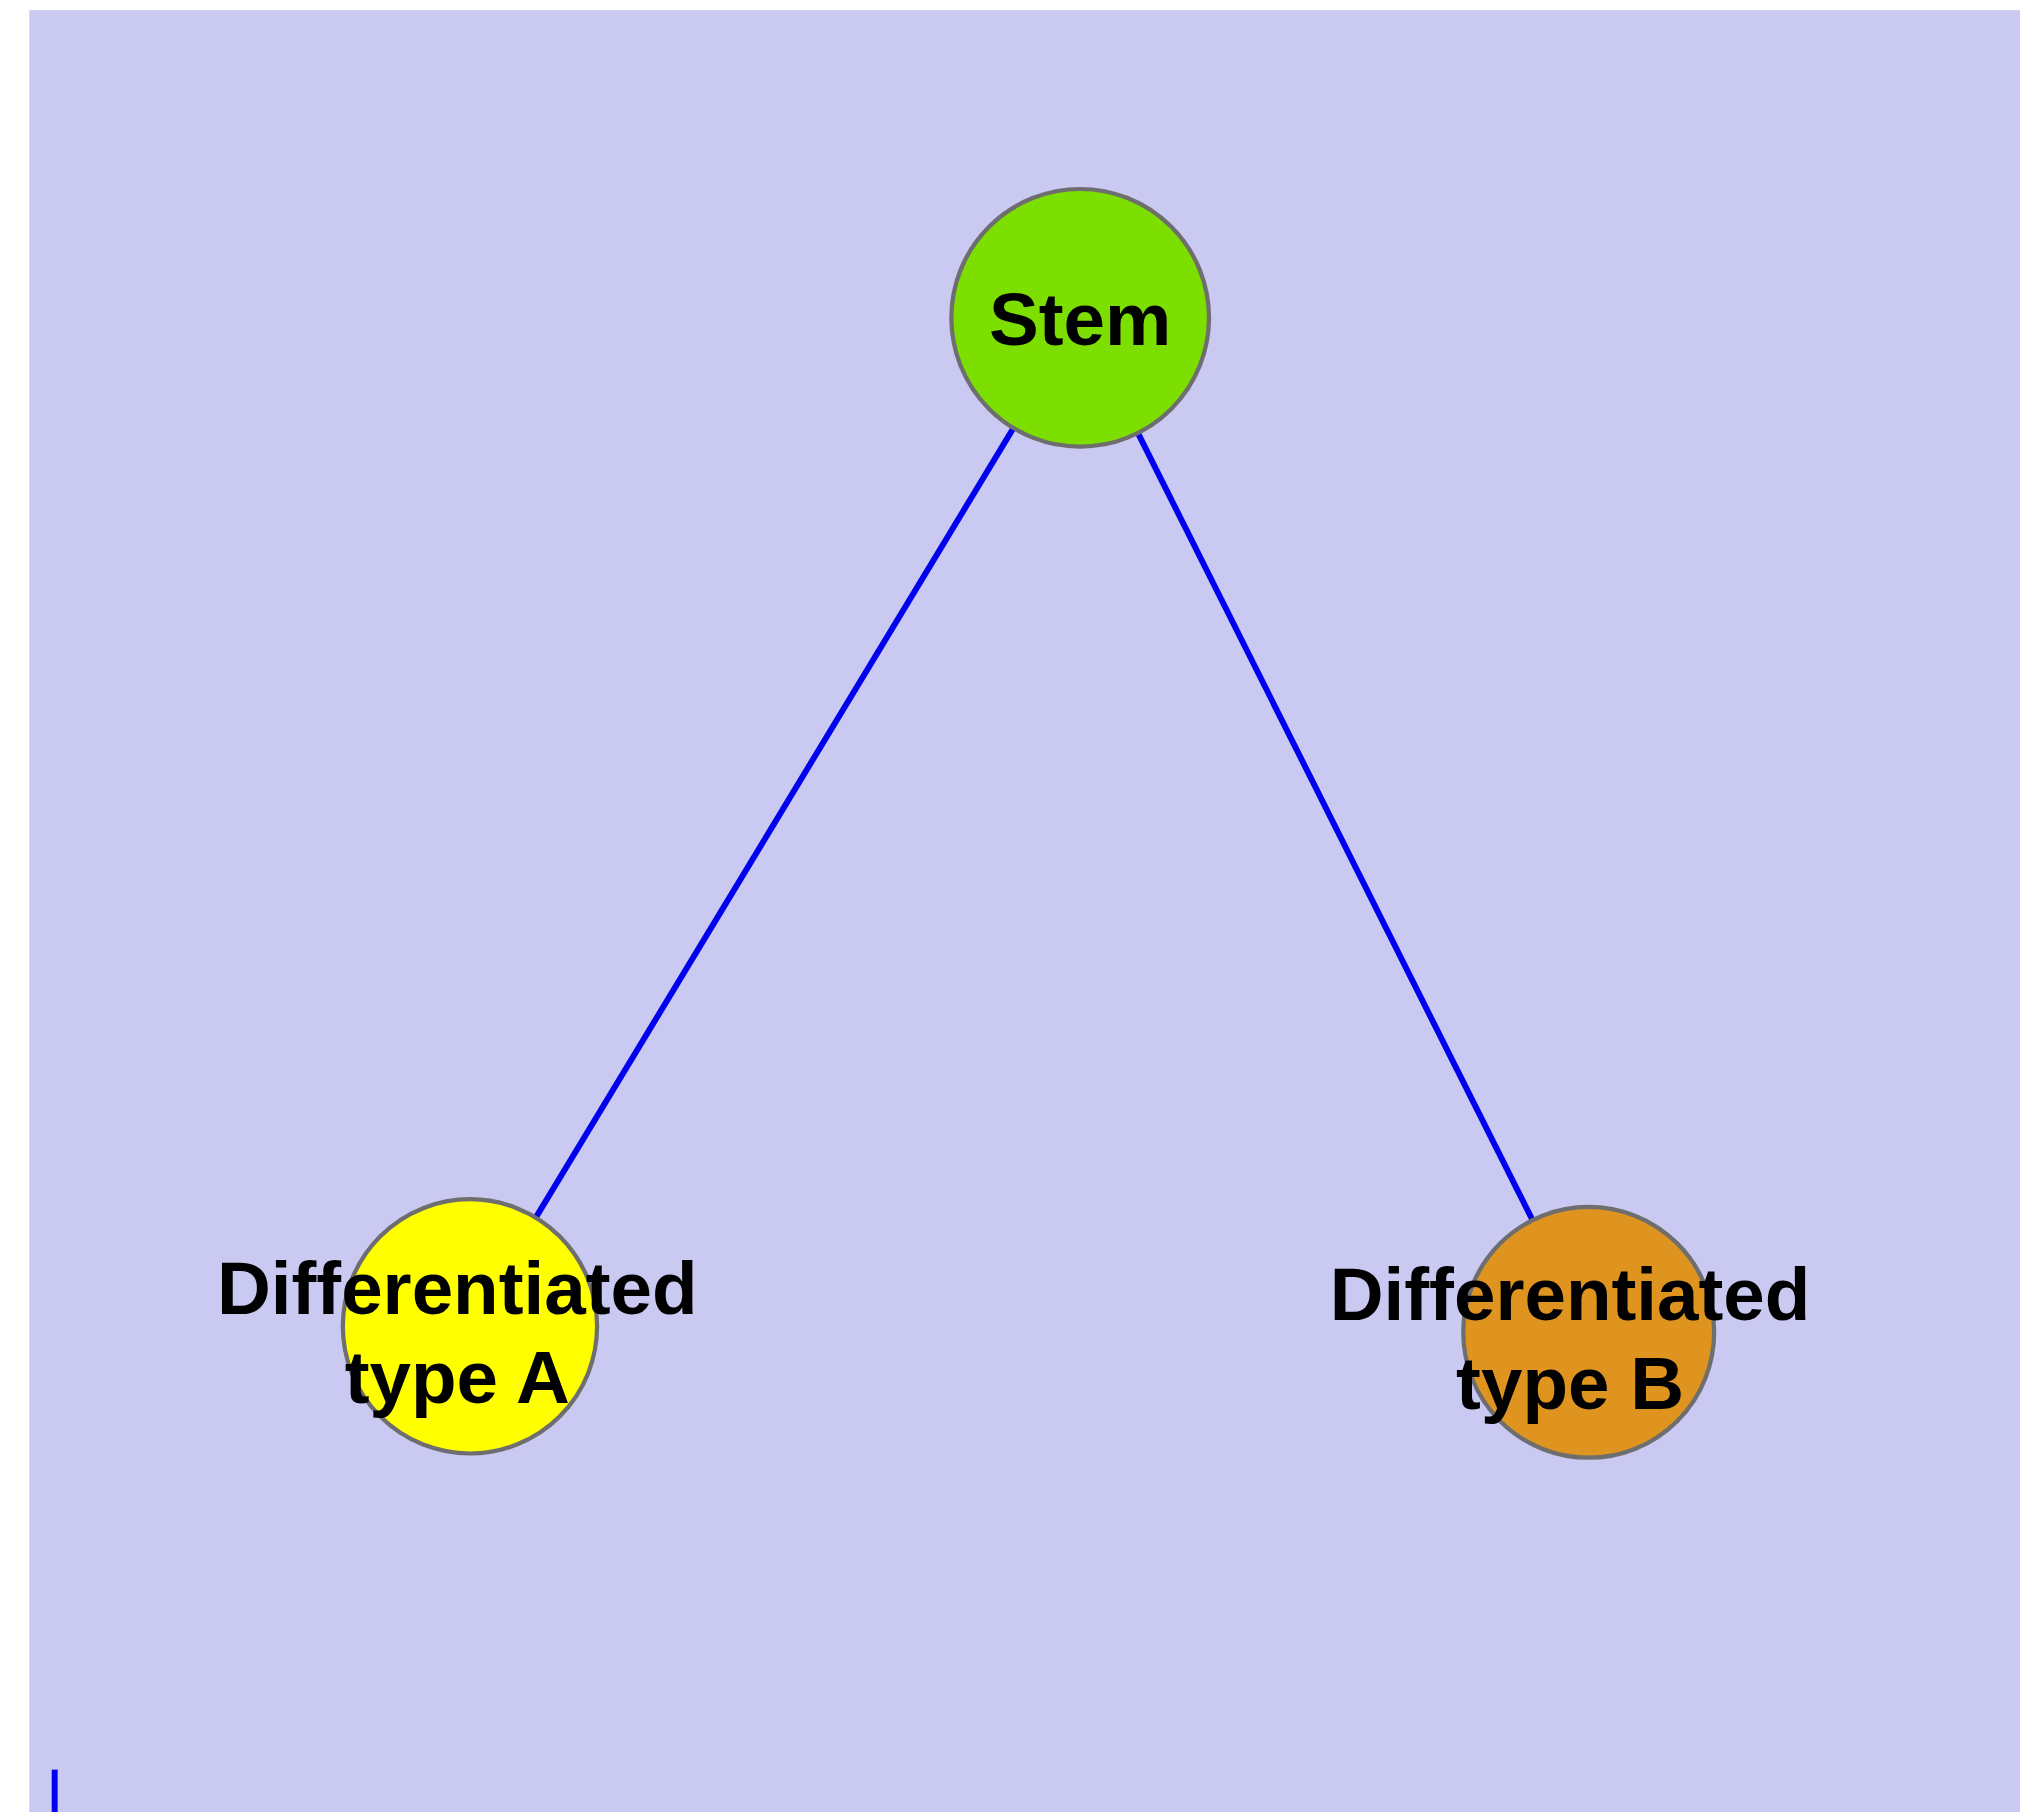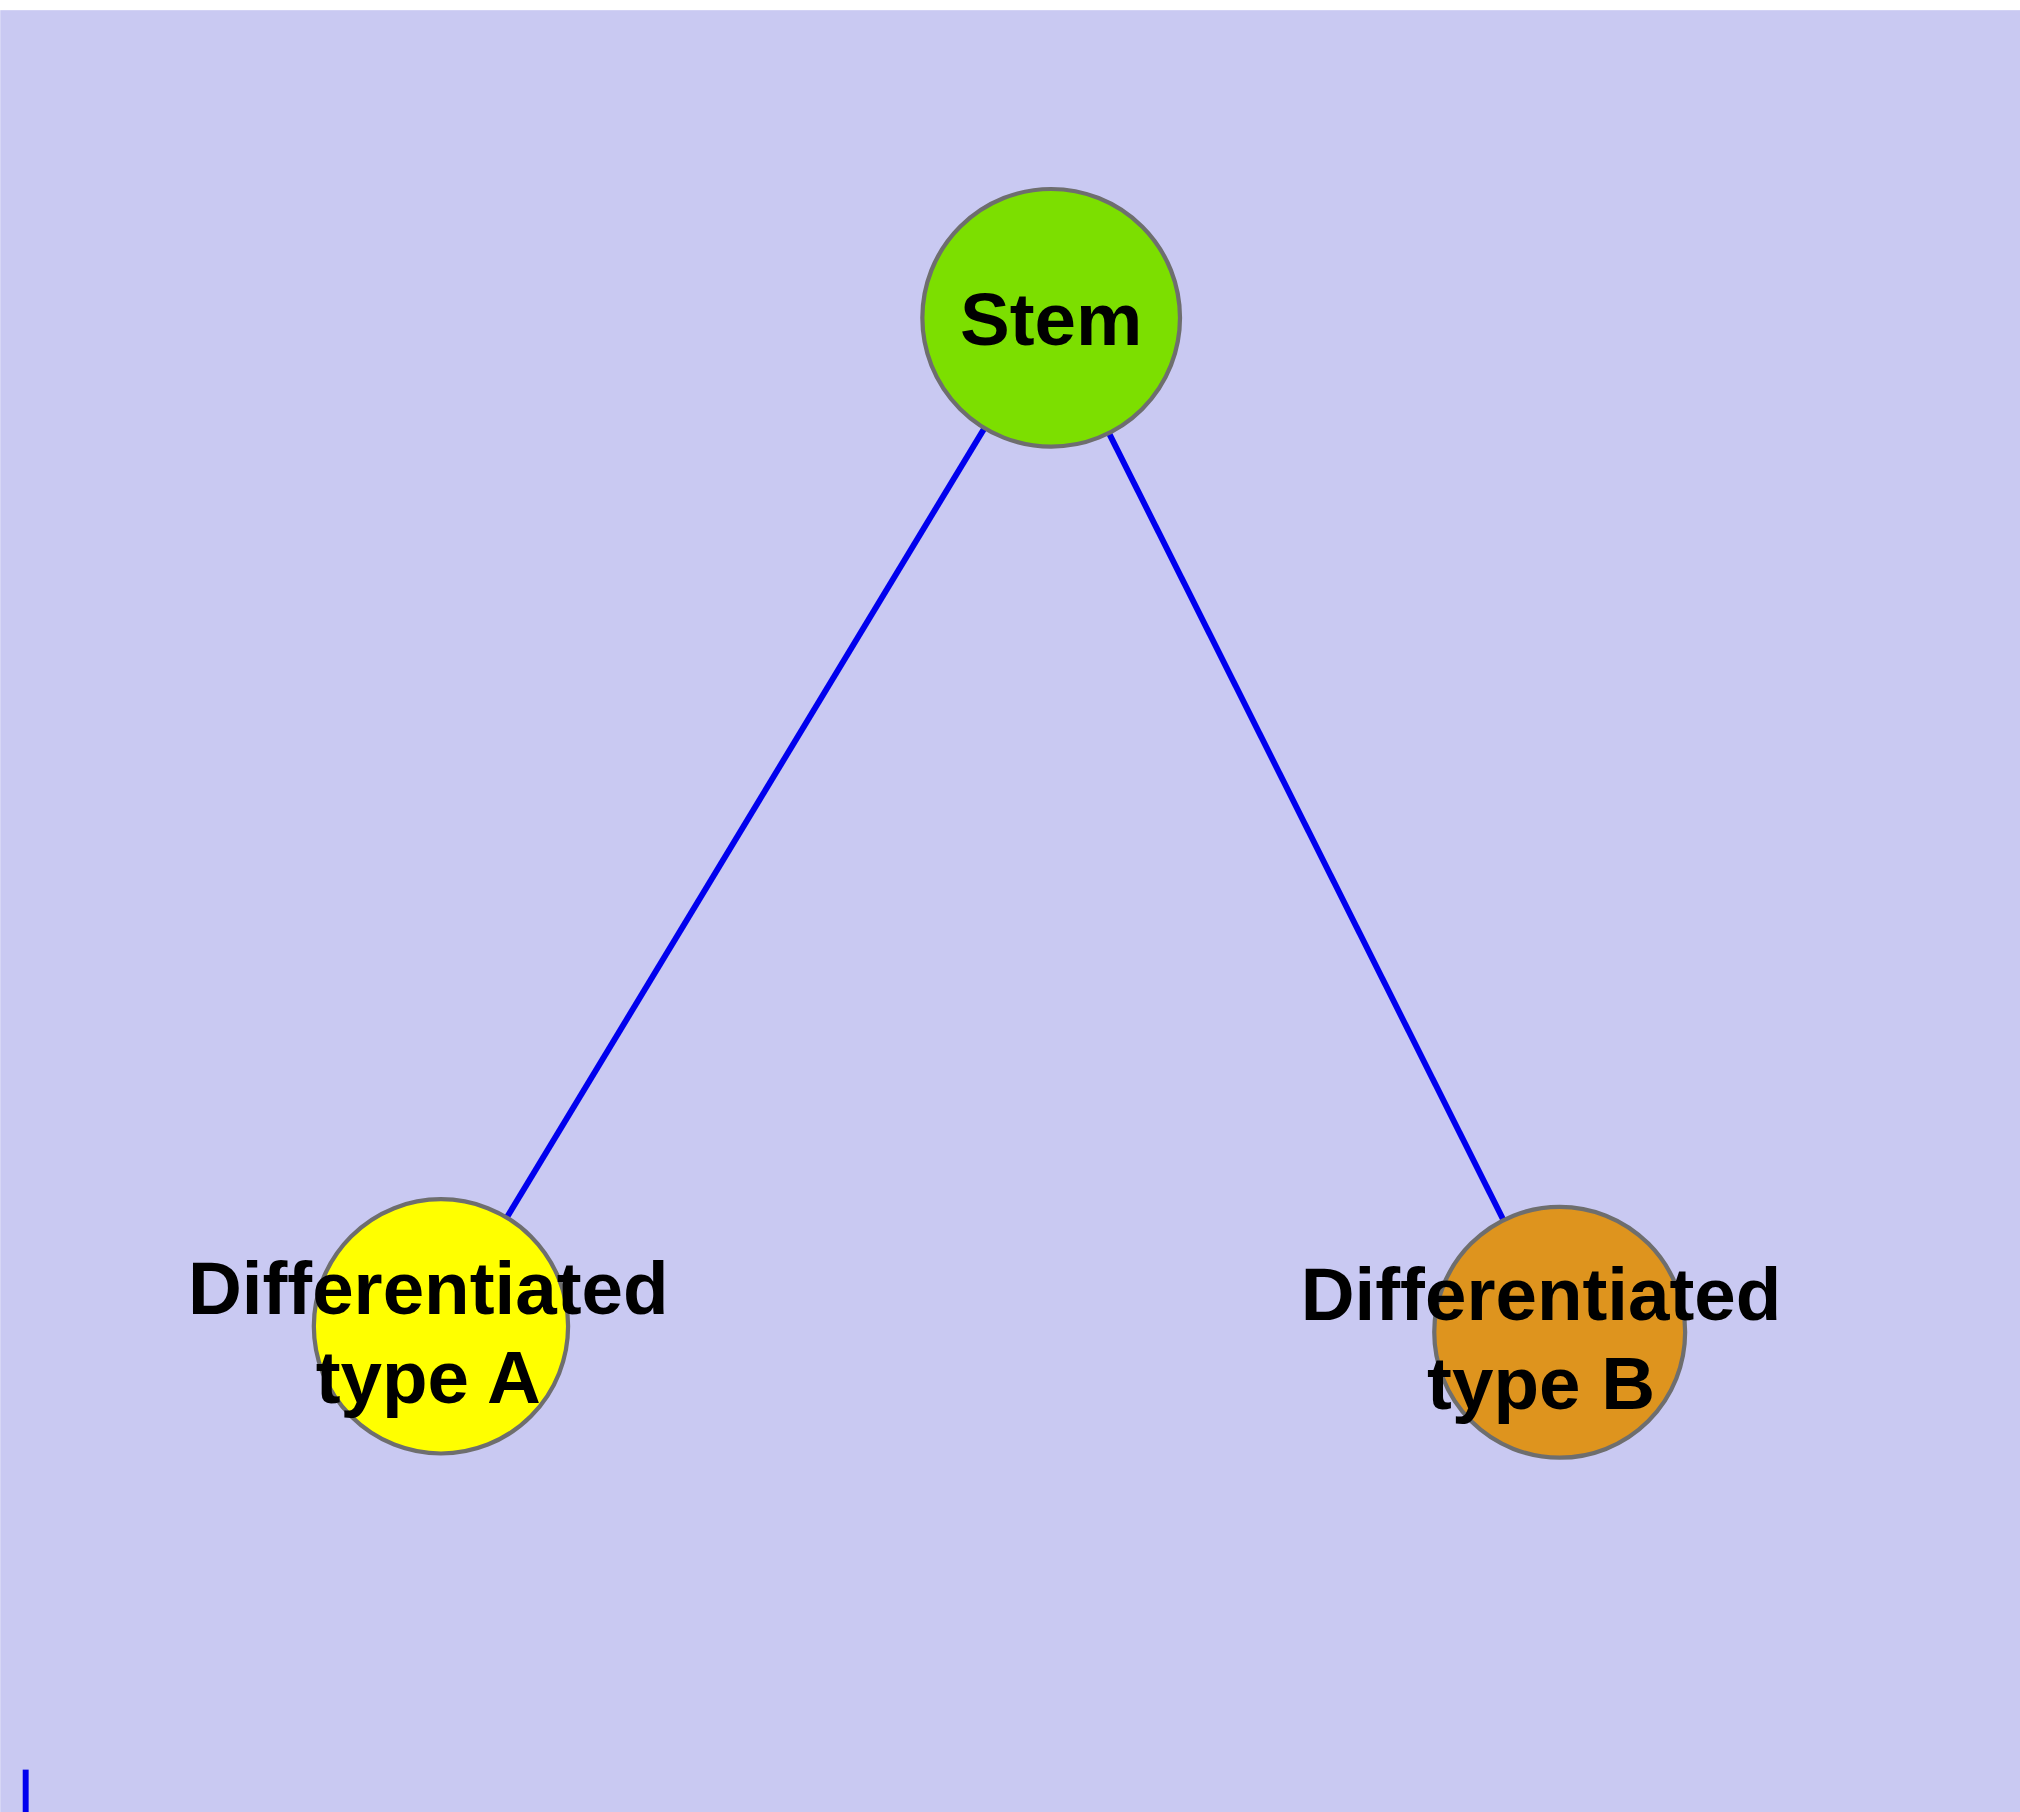--- a/index.html
+++ b/index.html
@@ -8,20 +8,21 @@
     background: #ffffff;
     width: 2021px;
     height: 1812px;
     overflow: hidden;
     font-family: "Liberation Sans", sans-serif;
   }
   .diagram-wrap {
     position: relative;
     width: 1919px;
     height: 1812px;
+    padding-left: 29px;
   }
   svg {
     display: block;
     width: 2021px;
     height: 1812px;
   }
   .node-circle {
     stroke: #6e6e6e;
     stroke-width: 5;
   }

